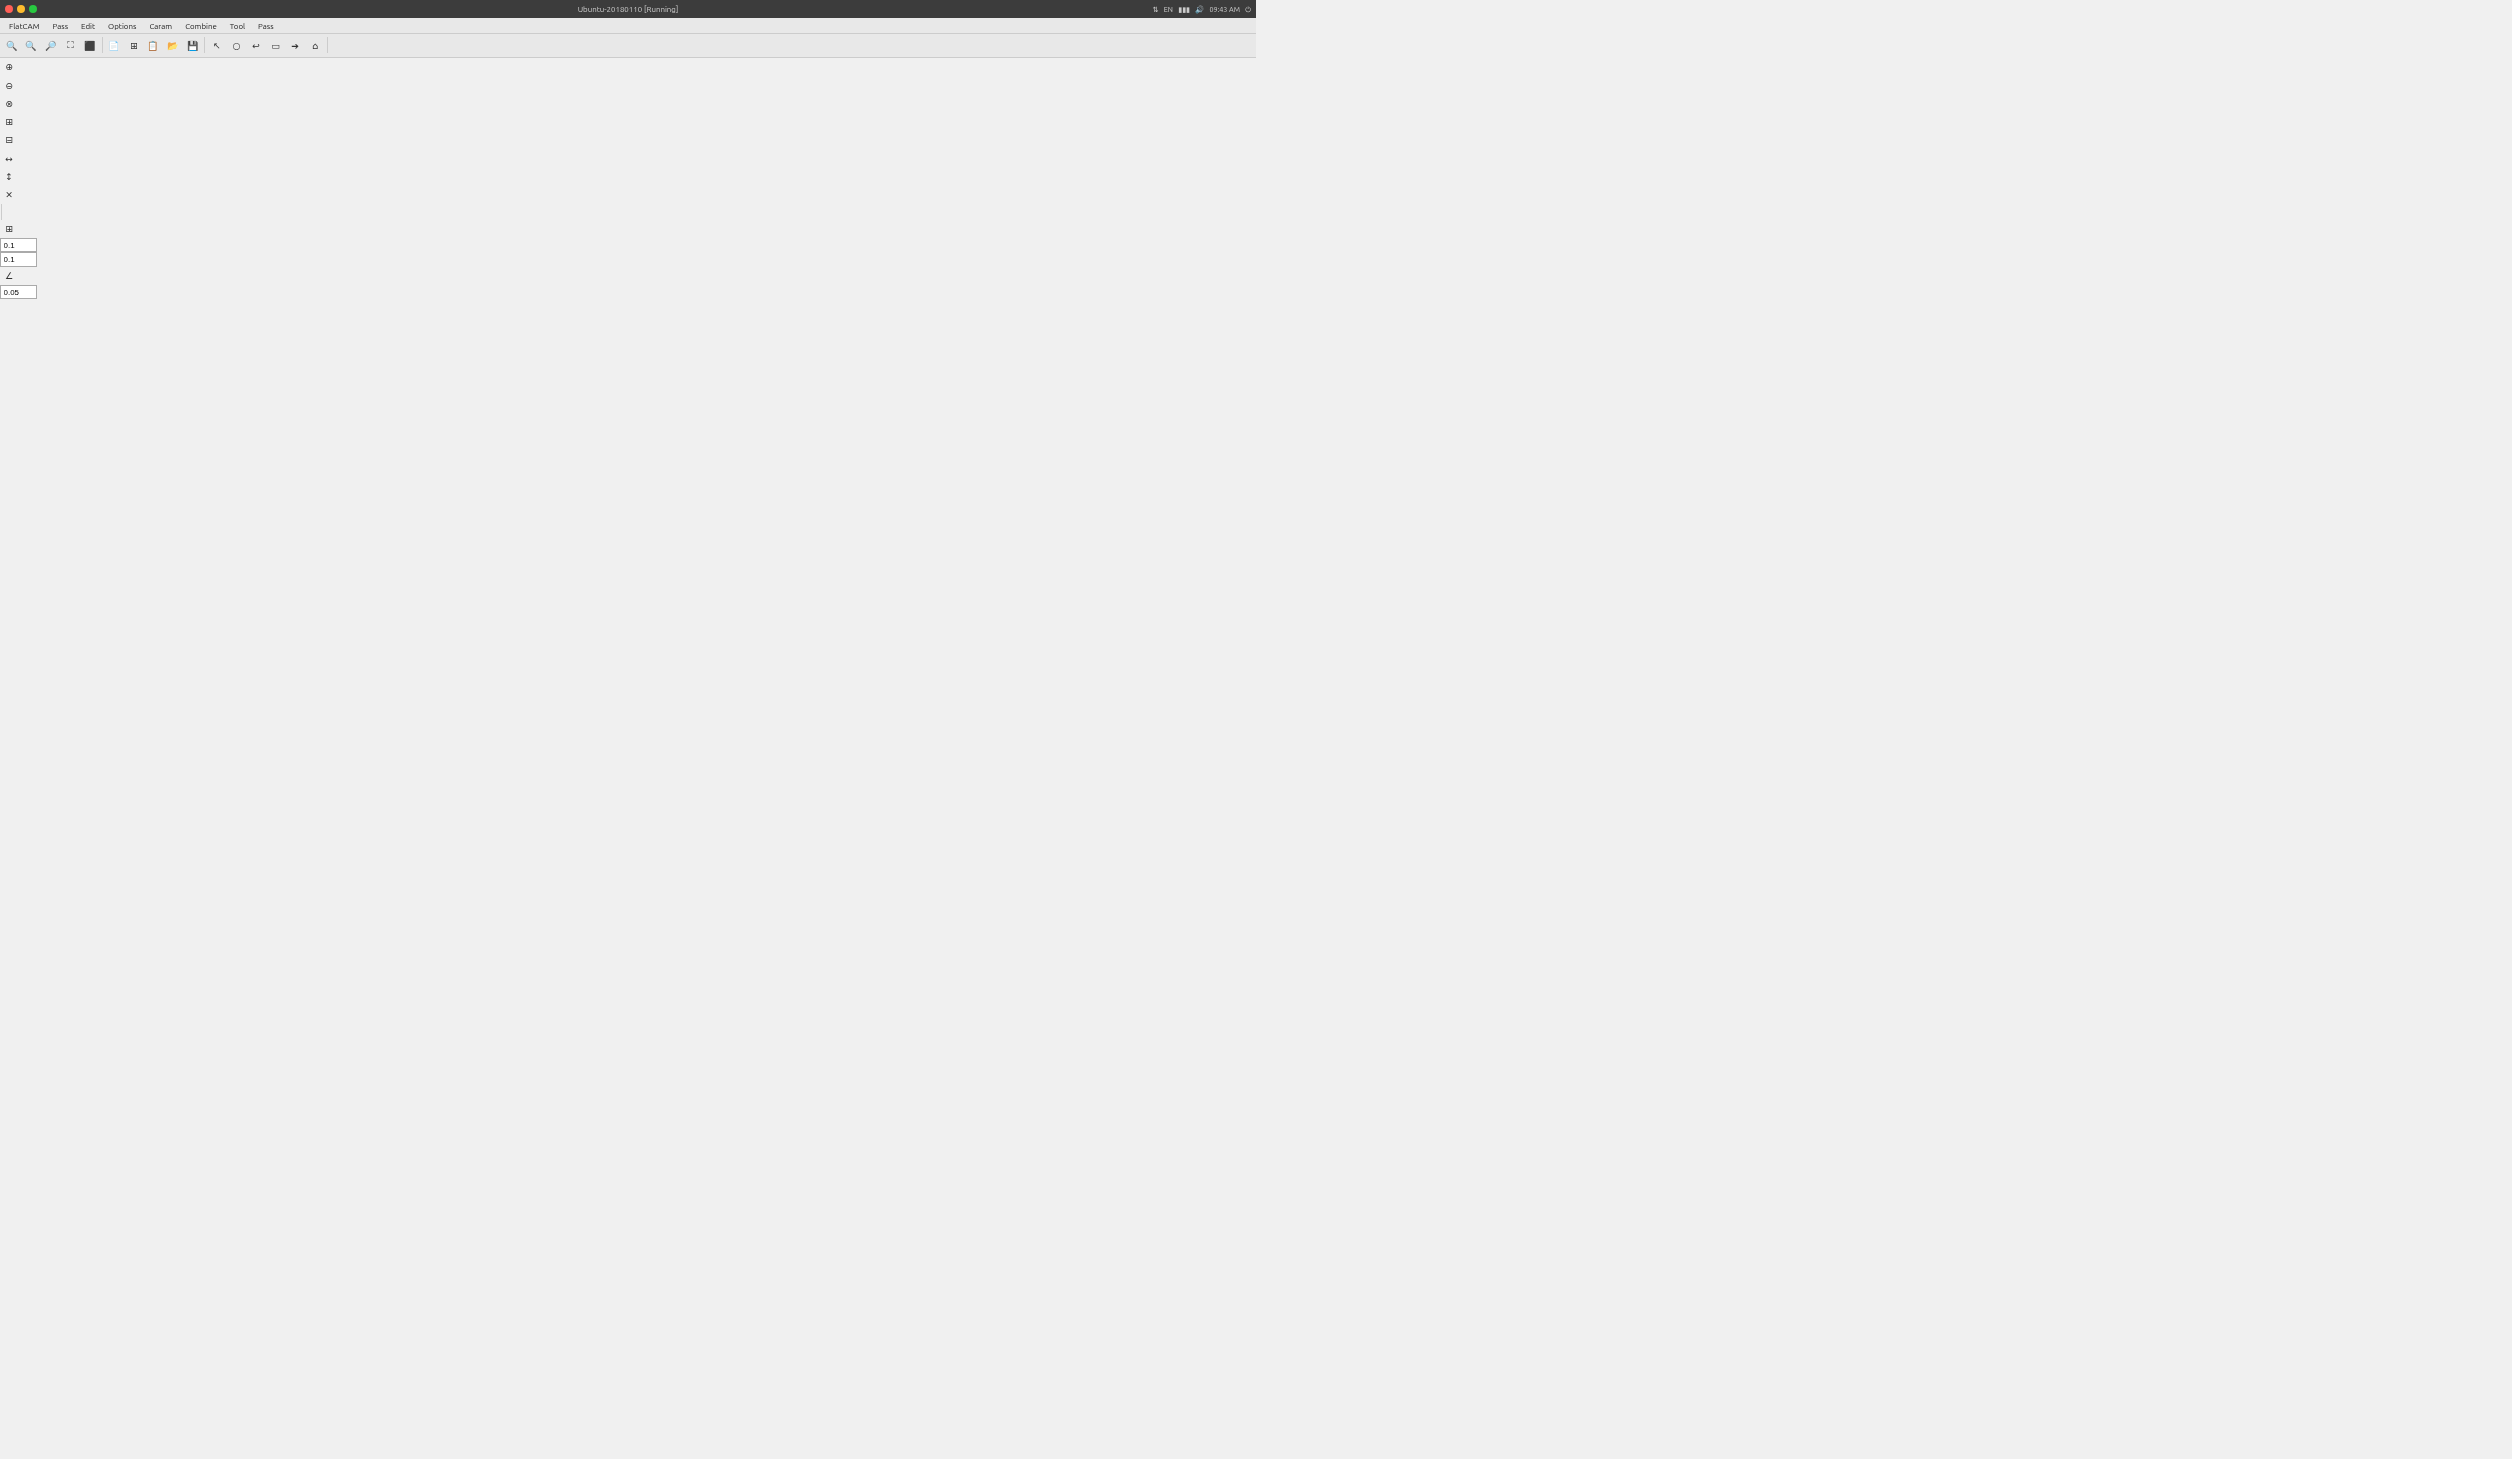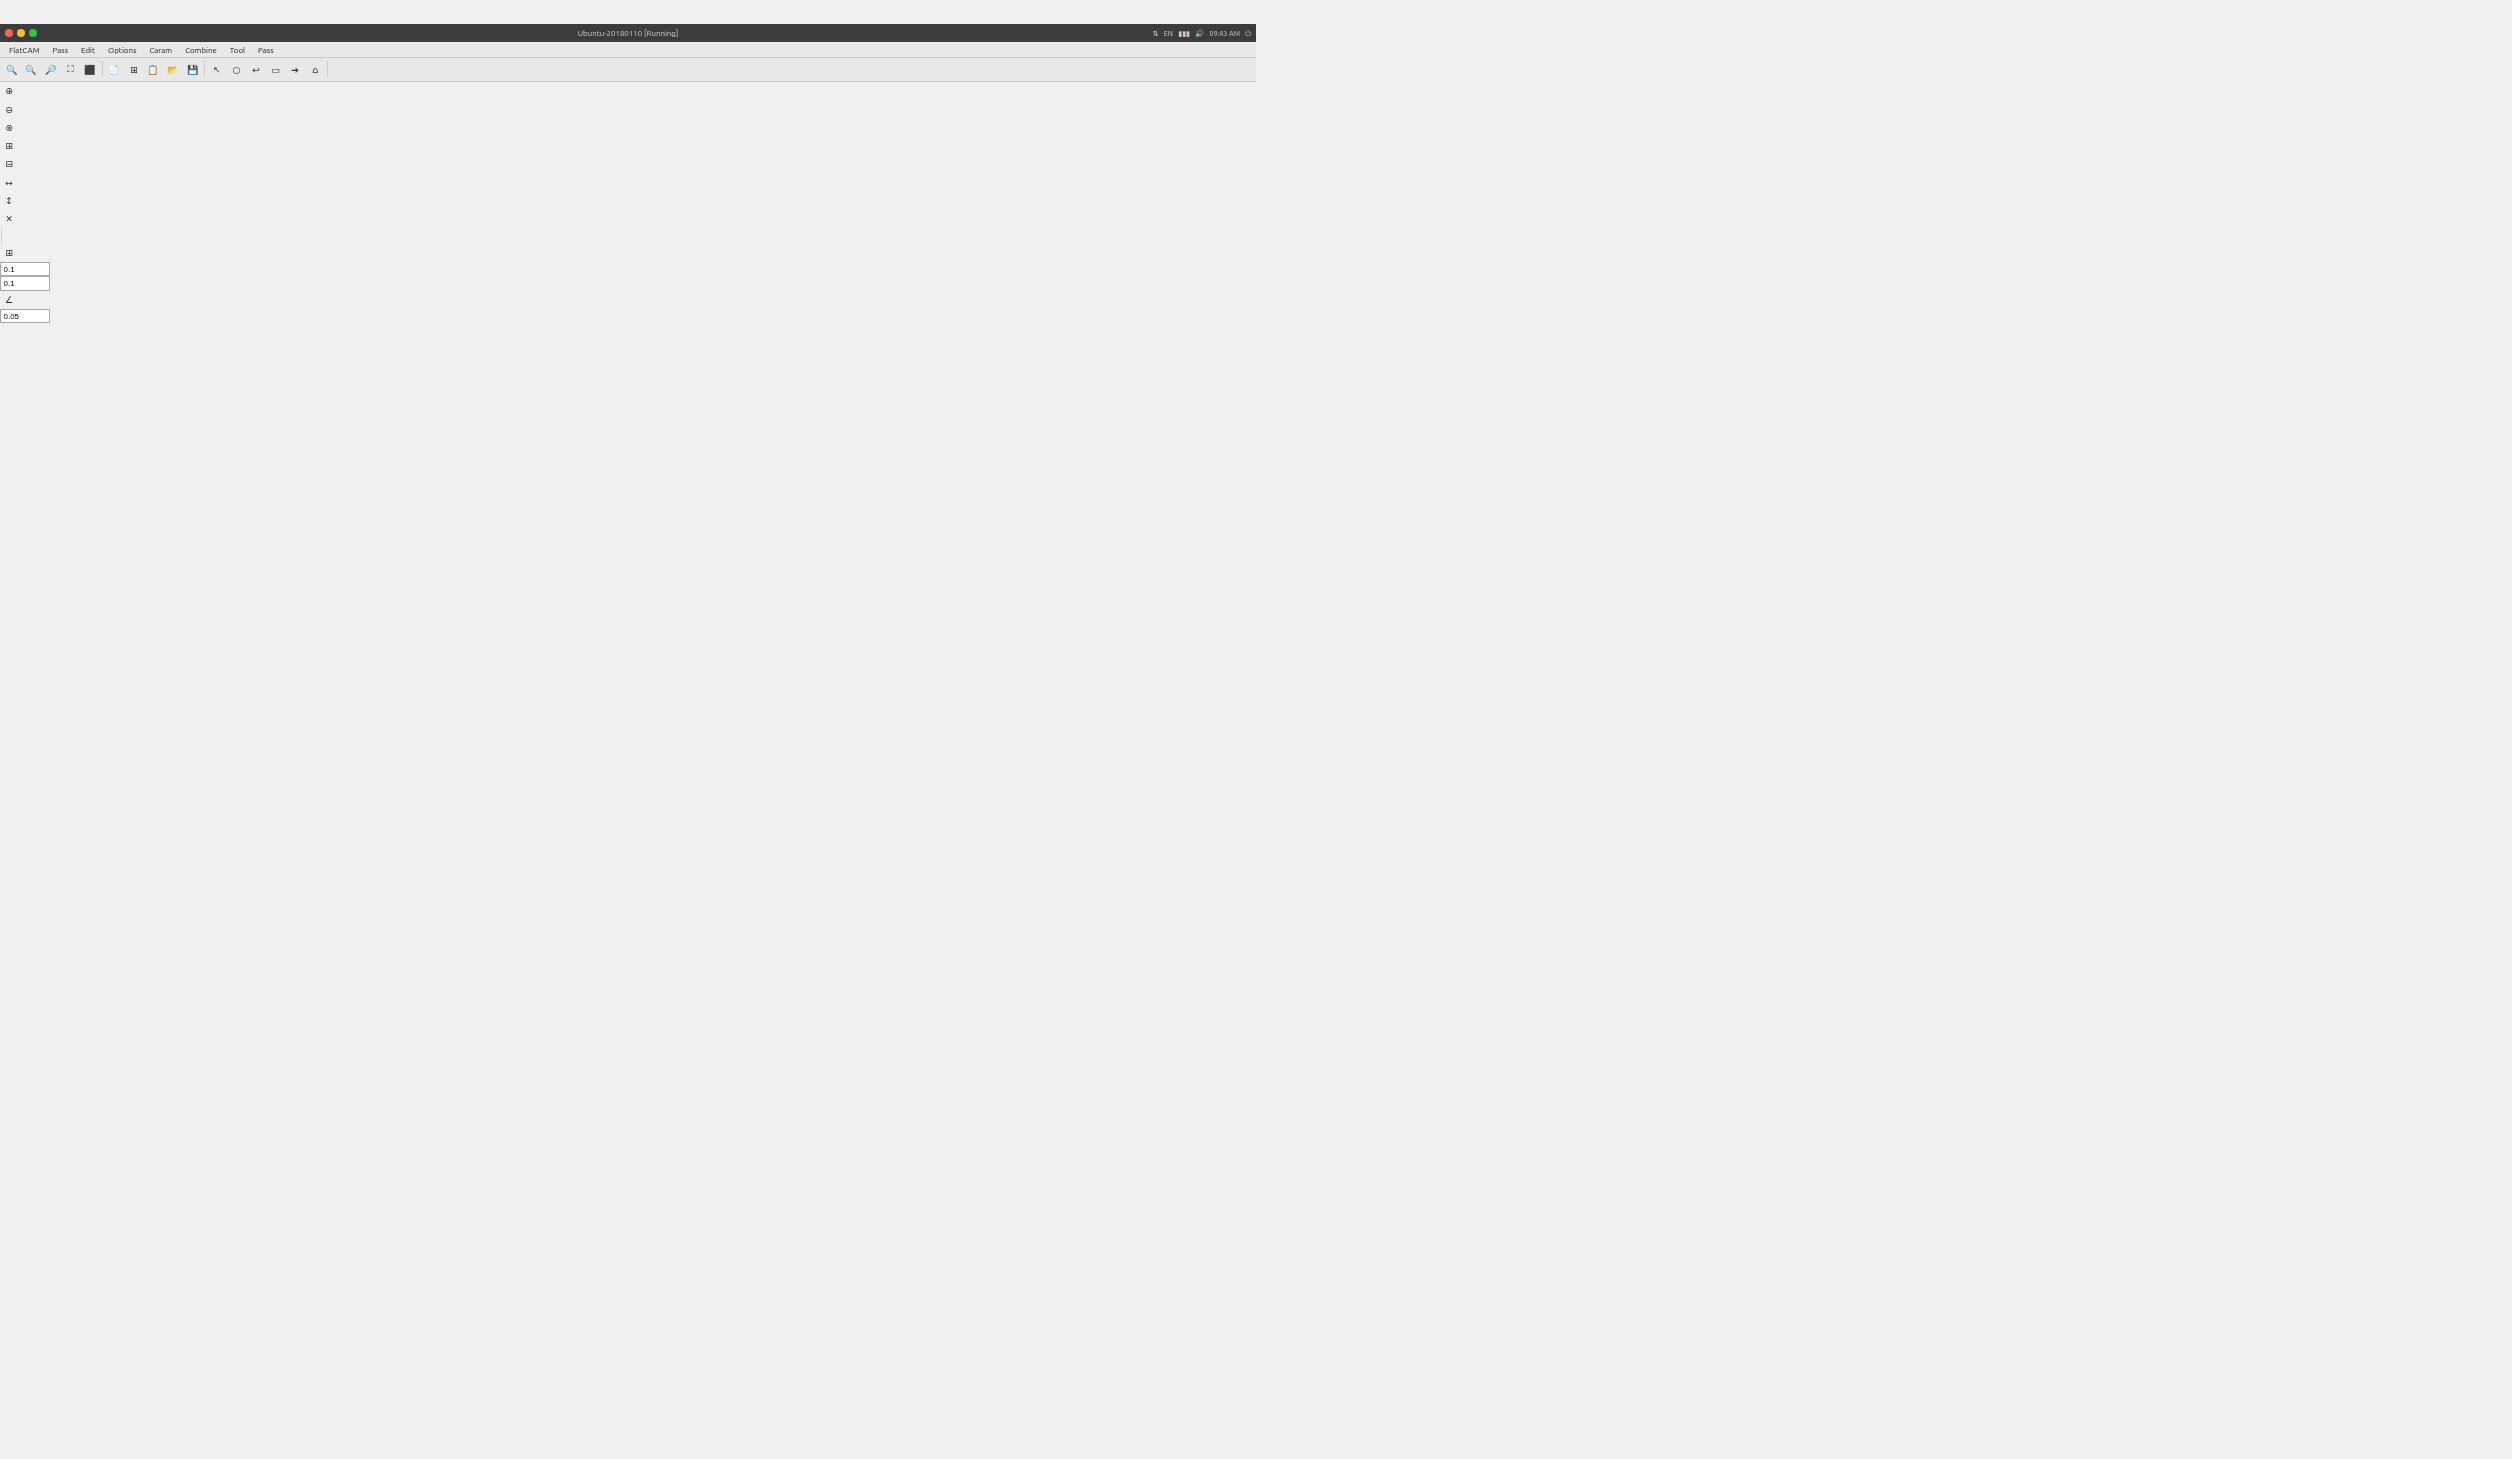--- a/index.html
+++ b/index.html
@@ -65,21 +65,21 @@
     }
     .tb-btn {
       width: 18.3px; height: 18.3px;
       display: flex; align-items: center; justify-content: center;
       cursor: pointer; border: 0.7px solid transparent;
       border-radius: 1.3px; font-size: 9.2px; color: #333;
     }
     .tb-sep { width: 0.7px; height: 15.7px; background: #ccc; margin: 0 1.3px; }
     .tb-input {
       height: 14.4px; border: 0.7px solid #aaa; background: white;
-      padding: 0 2.6px; font-size: 7.9px; width: 50px;
+      padding: 0 2.6px; font-size: 7.9px; width: 37px;
     }
 
     
     #sidebar-icons {
       width: 30px;
       background: #3c3c3c;
       display: flex;
       flex-direction: column;
       align-items: center;
       padding-top: 2.6px;
@@ -311,21 +311,20 @@
       cursor: pointer;
     }
 
     
     #app-wrapper {
       width: 1256px;
       height: 730px;
       display: flex;
       flex-direction: column;
       overflow: hidden;
-      margin-top: 24px;
     }
 
     #middle-area {
       display: flex;
       flex: 1;
       overflow: hidden;
     }
   </style>
 </head>
 <body>

